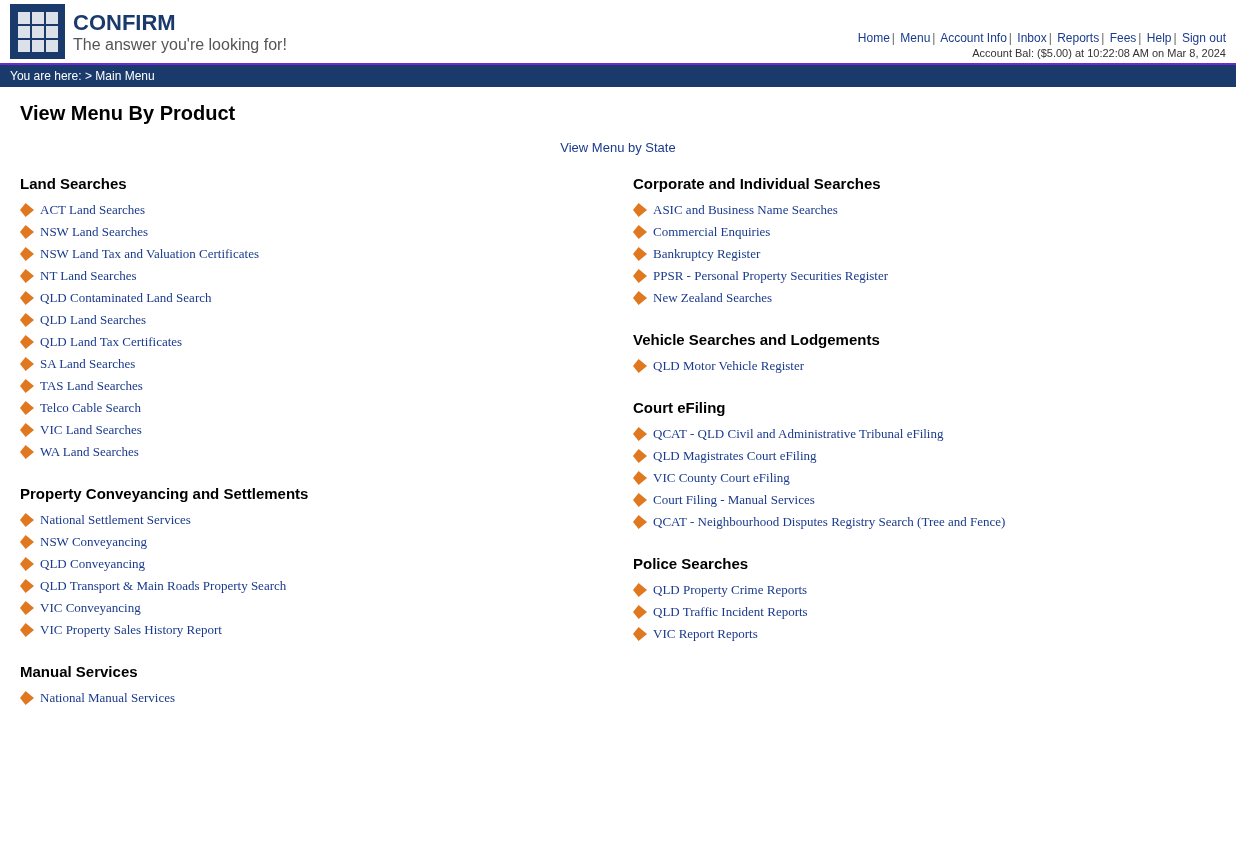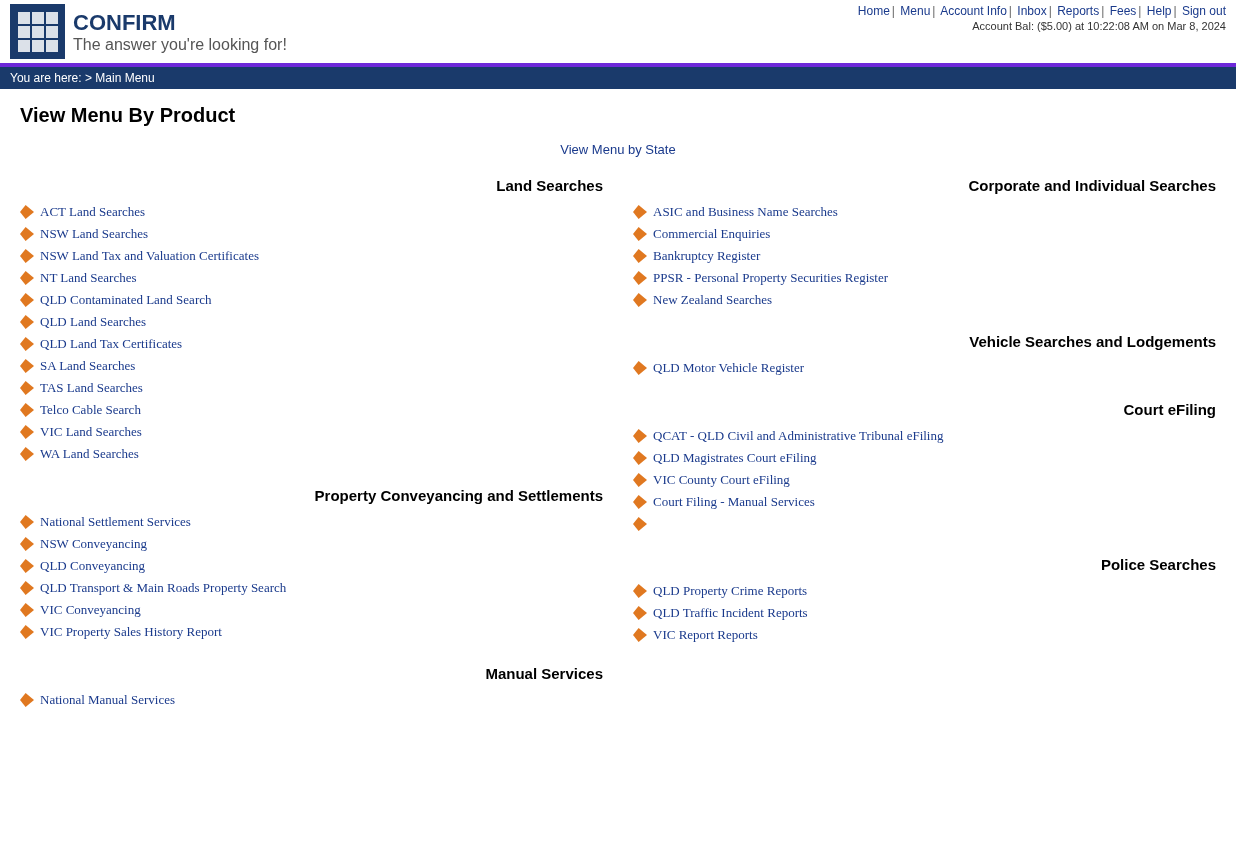--- a/index.html
+++ b/index.html
@@ -1,25 +1,25 @@
 <!DOCTYPE html>
 <html><head>
   <meta charset="utf-8">
   <style>
     * { margin: 0; padding: 0; box-sizing: border-box; }
     body { font-family: Arial, sans-serif; font-size: 13px; color: #000; background: #fff; }
 
     
     #header {
       display: flex;
-      align-items: flex-start;
+      align-items: flex-end;
       justify-content: space-between;
       padding: 4px 10px;
       background: #fff;
-      border-bottom: 4px solid #6d28d9;
+      border-bottom: 2px solid #6d28d9;
     }
     #logo-area {
       display: flex;
       align-items: center;
       gap: 8px;
     }
     #logo-box {
       width: 55px;
       height: 55px;
       background: #1a3a6b;
@@ -96,21 +96,20 @@
     
     #columns {
       display: grid;
       grid-template-columns: 1fr 1fr;
       gap: 0 30px;
       align-items: start;
     }
 
     .section {
       margin-bottom: 25px;
-      text-align: right;
     }
     .section-title {
       font-size: 15px;
       font-weight: bold;
       color: #000;
       margin-bottom: 10px;
     }
     .link-list {
       list-style: none;
       padding: 0;
@@ -334,20 +333,21 @@
           <li>
               <span class="bullet-icon"></span>
               <a>VIC County Court eFiling</a>
             </li>
           <li>
               <span class="bullet-icon"></span>
               <a>Court Filing - Manual Services</a>
             </li>
           <li>
               <span class="bullet-icon"></span>
+              <a>QCAT - Neighbourhood Disputes Registry Search (Tree and Fence)</a>
             </li>
         </ul>
       </div>
 
       <div class="section">
         <div class="section-title">Police Searches</div>
         <ul class="link-list">
           <li>
               <span class="bullet-icon"></span>
               <a>QLD Property Crime Reports</a>

